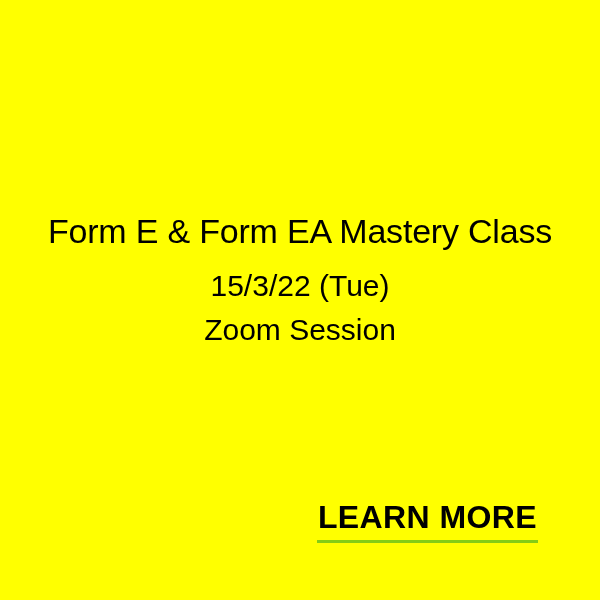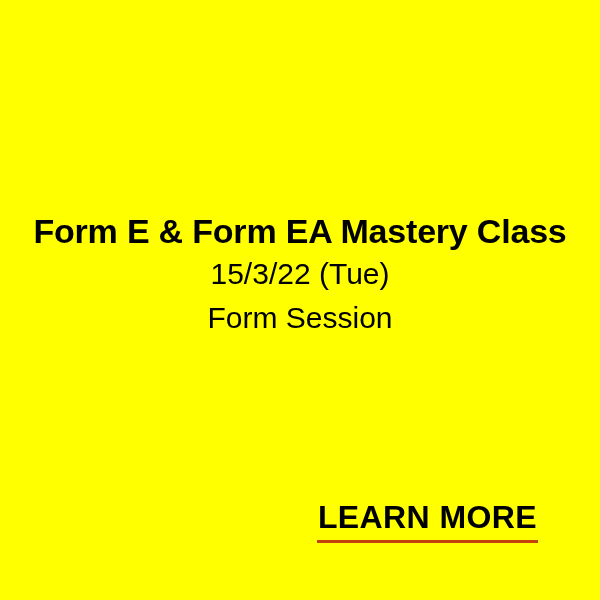--- a/index.html
+++ b/index.html
@@ -24,28 +24,28 @@
   .content-block {
     position: absolute;
     left: 0;
     top: 210px;
     width: 600px;
     text-align: center;
   }
   .title {
     display: block;
     font-size: 34px;
-    font-weight: bold;
+    font-weight: normal;
     line-height: 42px;
     letter-spacing: -0.2px;
     white-space: nowrap;
     color: #000000;
   }
   .details {
-    margin-top: 0;
+    margin-top: 12px;
   }
   .detail-line {
     display: block;
     font-size: 30px;
     font-weight: normal;
     line-height: 44px;
     letter-spacing: 0px;
     white-space: nowrap;
     color: #000000;
   }
@@ -61,35 +61,35 @@
   .cta-link {
     display: inline-block;
     font-size: 32px;
     font-weight: bold;
     line-height: 38px;
     letter-spacing: 0.4px;
     color: #000000;
     text-decoration: none;
     white-space: nowrap;
     padding: 0 1px 4px 1px;
-    border-bottom: 3px solid #c2410c;
+    border-bottom: 3px solid #84cc16;
     cursor: pointer;
   }
 </style>
 </head>
 <body>
 
 <div class="card">
 
   <div class="content-block">
     <span class="title">Form E &amp; Form EA Mastery Class</span>
 
     <div class="details">
       <span class="detail-line">15/3/22 (Tue)</span>
-      <span class="detail-line">Form Session</span>
+      <span class="detail-line">Zoom Session</span>
     </div>
   </div>
 
   <div class="cta-wrap">
     <a class="cta-link">LEARN MORE</a>
   </div>
 
 </div>
 
 </body></html>

